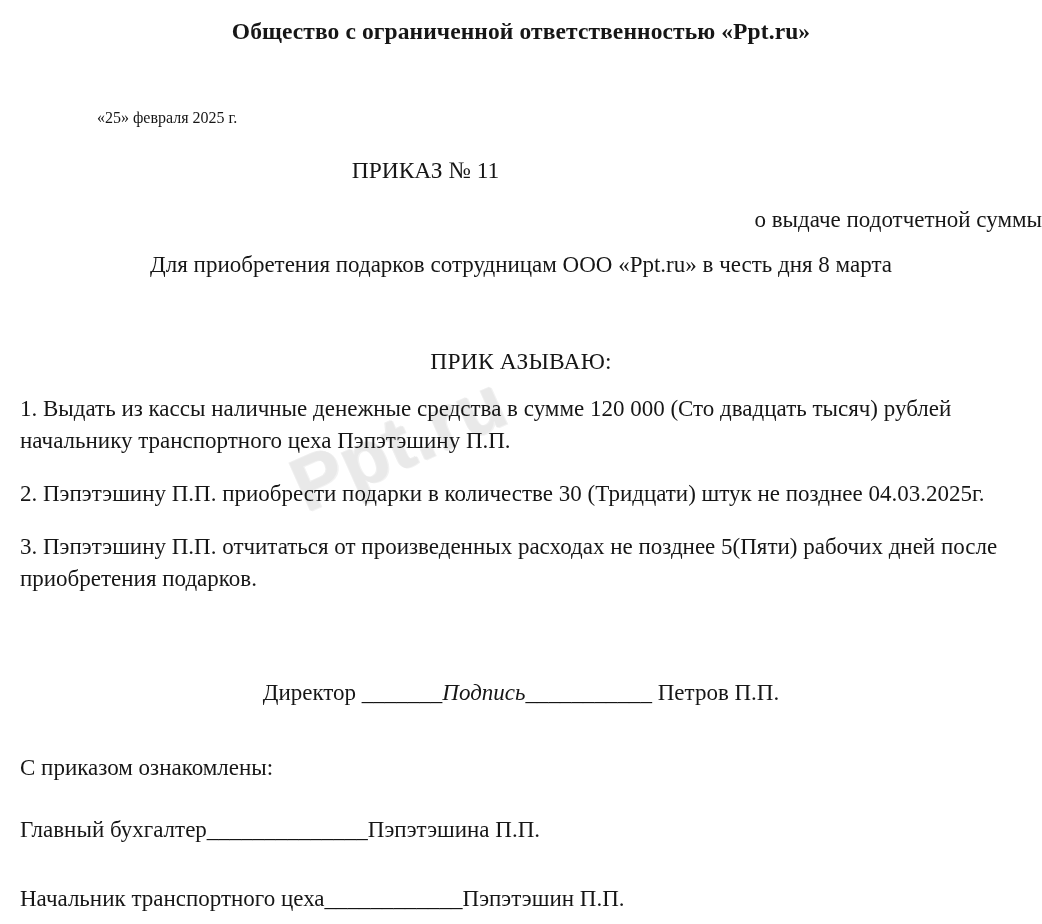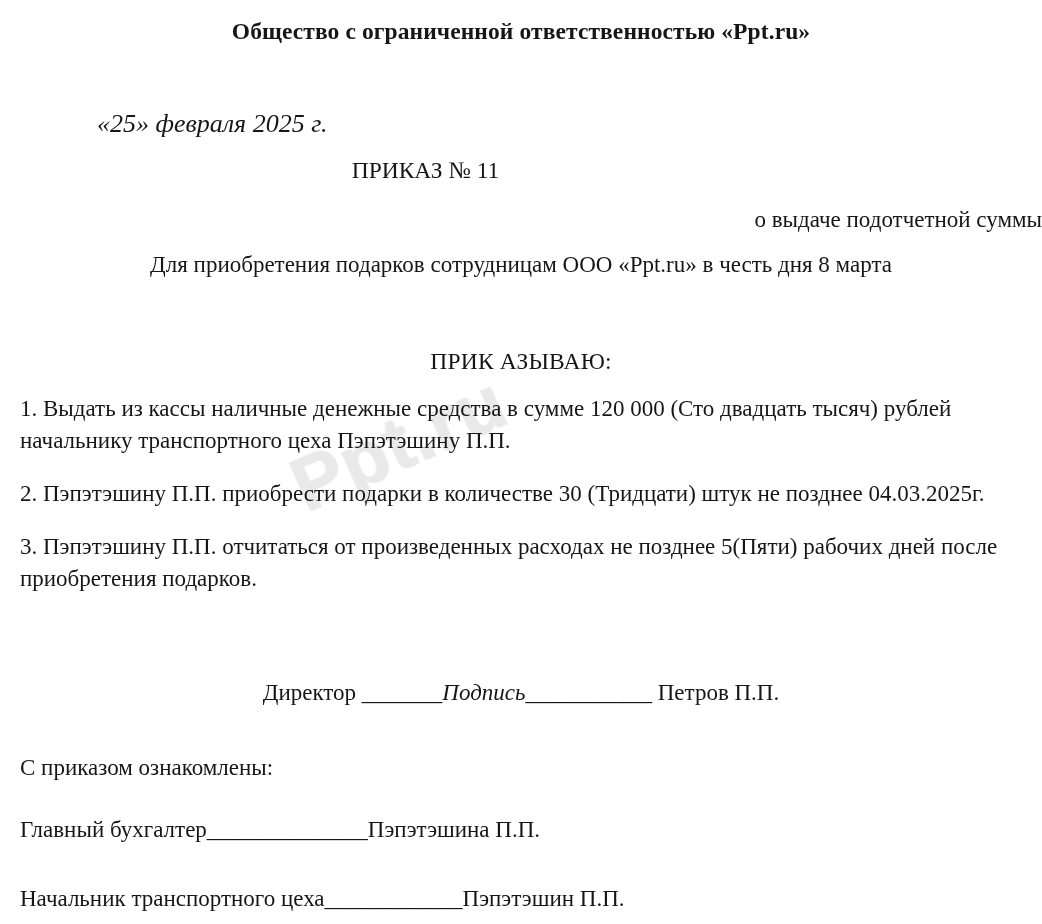--- a/index.html
+++ b/index.html
@@ -60,22 +60,21 @@
     text-align: center;
     font-size: 23.5px;
     font-weight: 700;
     letter-spacing: 0.1px;
   }
 
   .date-line {
     position: absolute;
     left: 97px;
     top: 109px;
-    font-size: 26px;
-    font-style: italic;
+    font-size: 16px;
   }
 
   .order-no {
     position: absolute;
     left: 0;
     top: 157px;
     width: 851px;
     text-align: center;
     font-size: 23.5px;
   }

